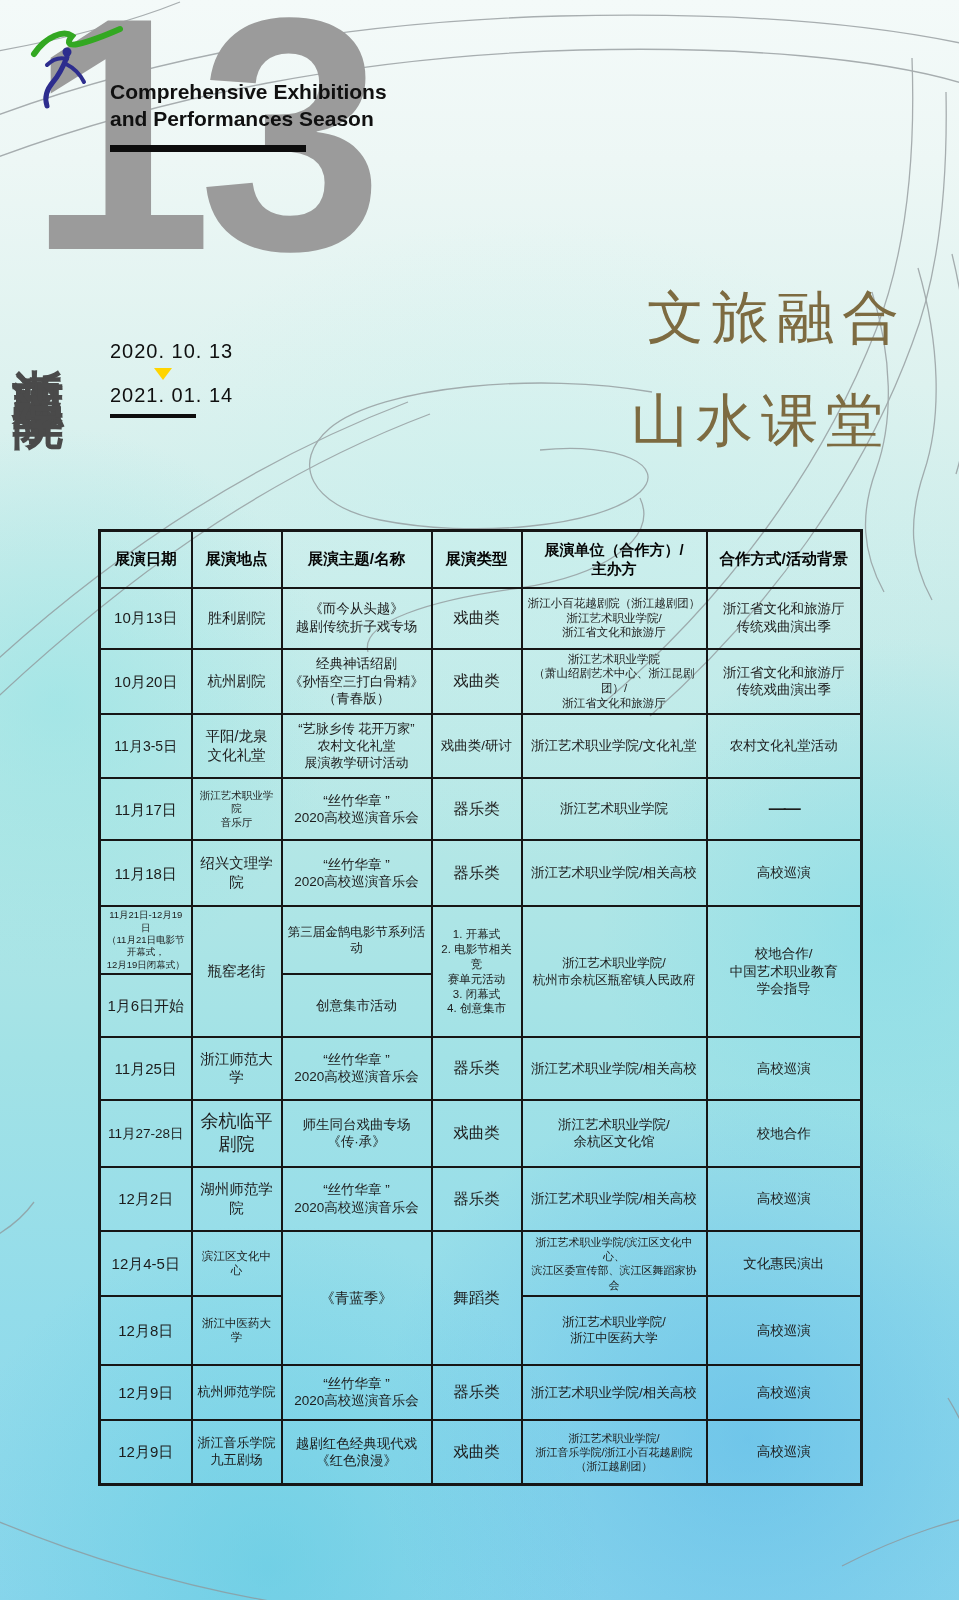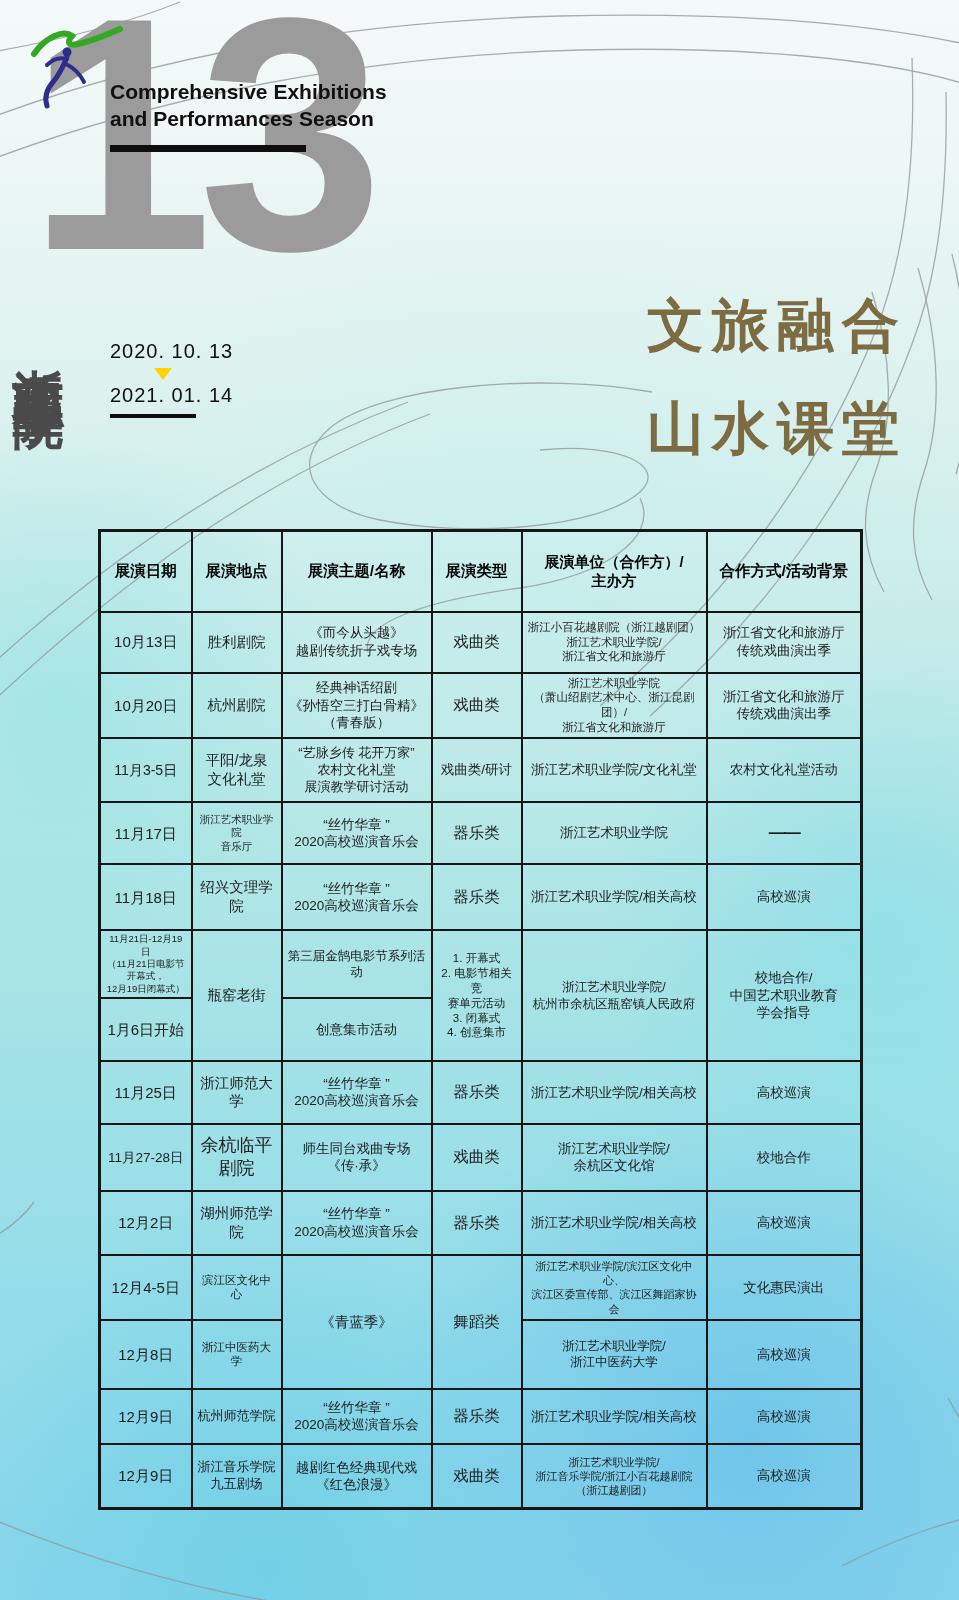--- a/index.html
+++ b/index.html
@@ -36,24 +36,24 @@
     font-size:51px;letter-spacing:4px;color:#4a4a4a;line-height:1;
   }
   
   .plan-block{position:absolute;left:110px;top:332px;z-index:2;color:#0f0f0f;}
   .plan-title{font-size:35px;font-weight:900;letter-spacing:3px;line-height:1.62;white-space:pre-line;}
   .plan-date{font-size:20px;font-weight:500;letter-spacing:1px;margin-top:8px;}
   .plan-arrow{width:0;height:0;border-left:9px solid transparent;border-right:9px solid transparent;
     border-top:12px solid #ffd400;margin:5px 0 4px 44px;}
   .plan-underline{width:86px;height:4px;background:#0d0d0d;margin-top:7px;}
   
-  .slogan{position:absolute;right:52px;top:288px;z-index:2;text-align:right;
-    font-family:"Liberation Serif",serif;font-weight:700;color:#7d6b41;}
+  .slogan{position:absolute;right:52px;top:280px;z-index:2;text-align:right;
+    font-family:"Liberation Serif",serif;font-weight:400;color:#7d6b41;}
   .slogan .l1{font-size:57px;letter-spacing:8px;}
-  .slogan .l2{font-size:57px;letter-spacing:8px;margin-top:26px;}
+  .slogan .l2{font-size:57px;letter-spacing:8px;margin-top:26px;margin-right:16px;}
   
   table.sched{
     position:absolute;left:98px;top:529px;z-index:2;
     width:762px;border-collapse:collapse;table-layout:fixed;
     font-family:"Liberation Sans",sans-serif;color:#1c1c1c;
   }
   table.sched th,table.sched td{
     border:2px solid #161616;text-align:center;vertical-align:middle;
     padding:2px 4px;line-height:1.3;white-space:pre-line;overflow:hidden;
   }
@@ -132,21 +132,21 @@
   <table class="sched">
     <colgroup>
       <col style="width:92px">
         <col style="width:90px">
         <col style="width:150px">
       <col style="width:90px">
         <col style="width:185px">
         <col style="width:155px">
     </colgroup>
     <tbody>
-        <tr style="height:81px">
+        <tr style="height:57px">
       <th>展演日期</th>
       <th>展演地点</th>
       <th>展演主题/名称</th>
       <th>展演类型</th>
       <th style="font-size:15px">展演单位（合作方）/
 主办方</th>
       <th>合作方式/活动背景</th>
     </tr>
 
     <tr style="height:61px">

